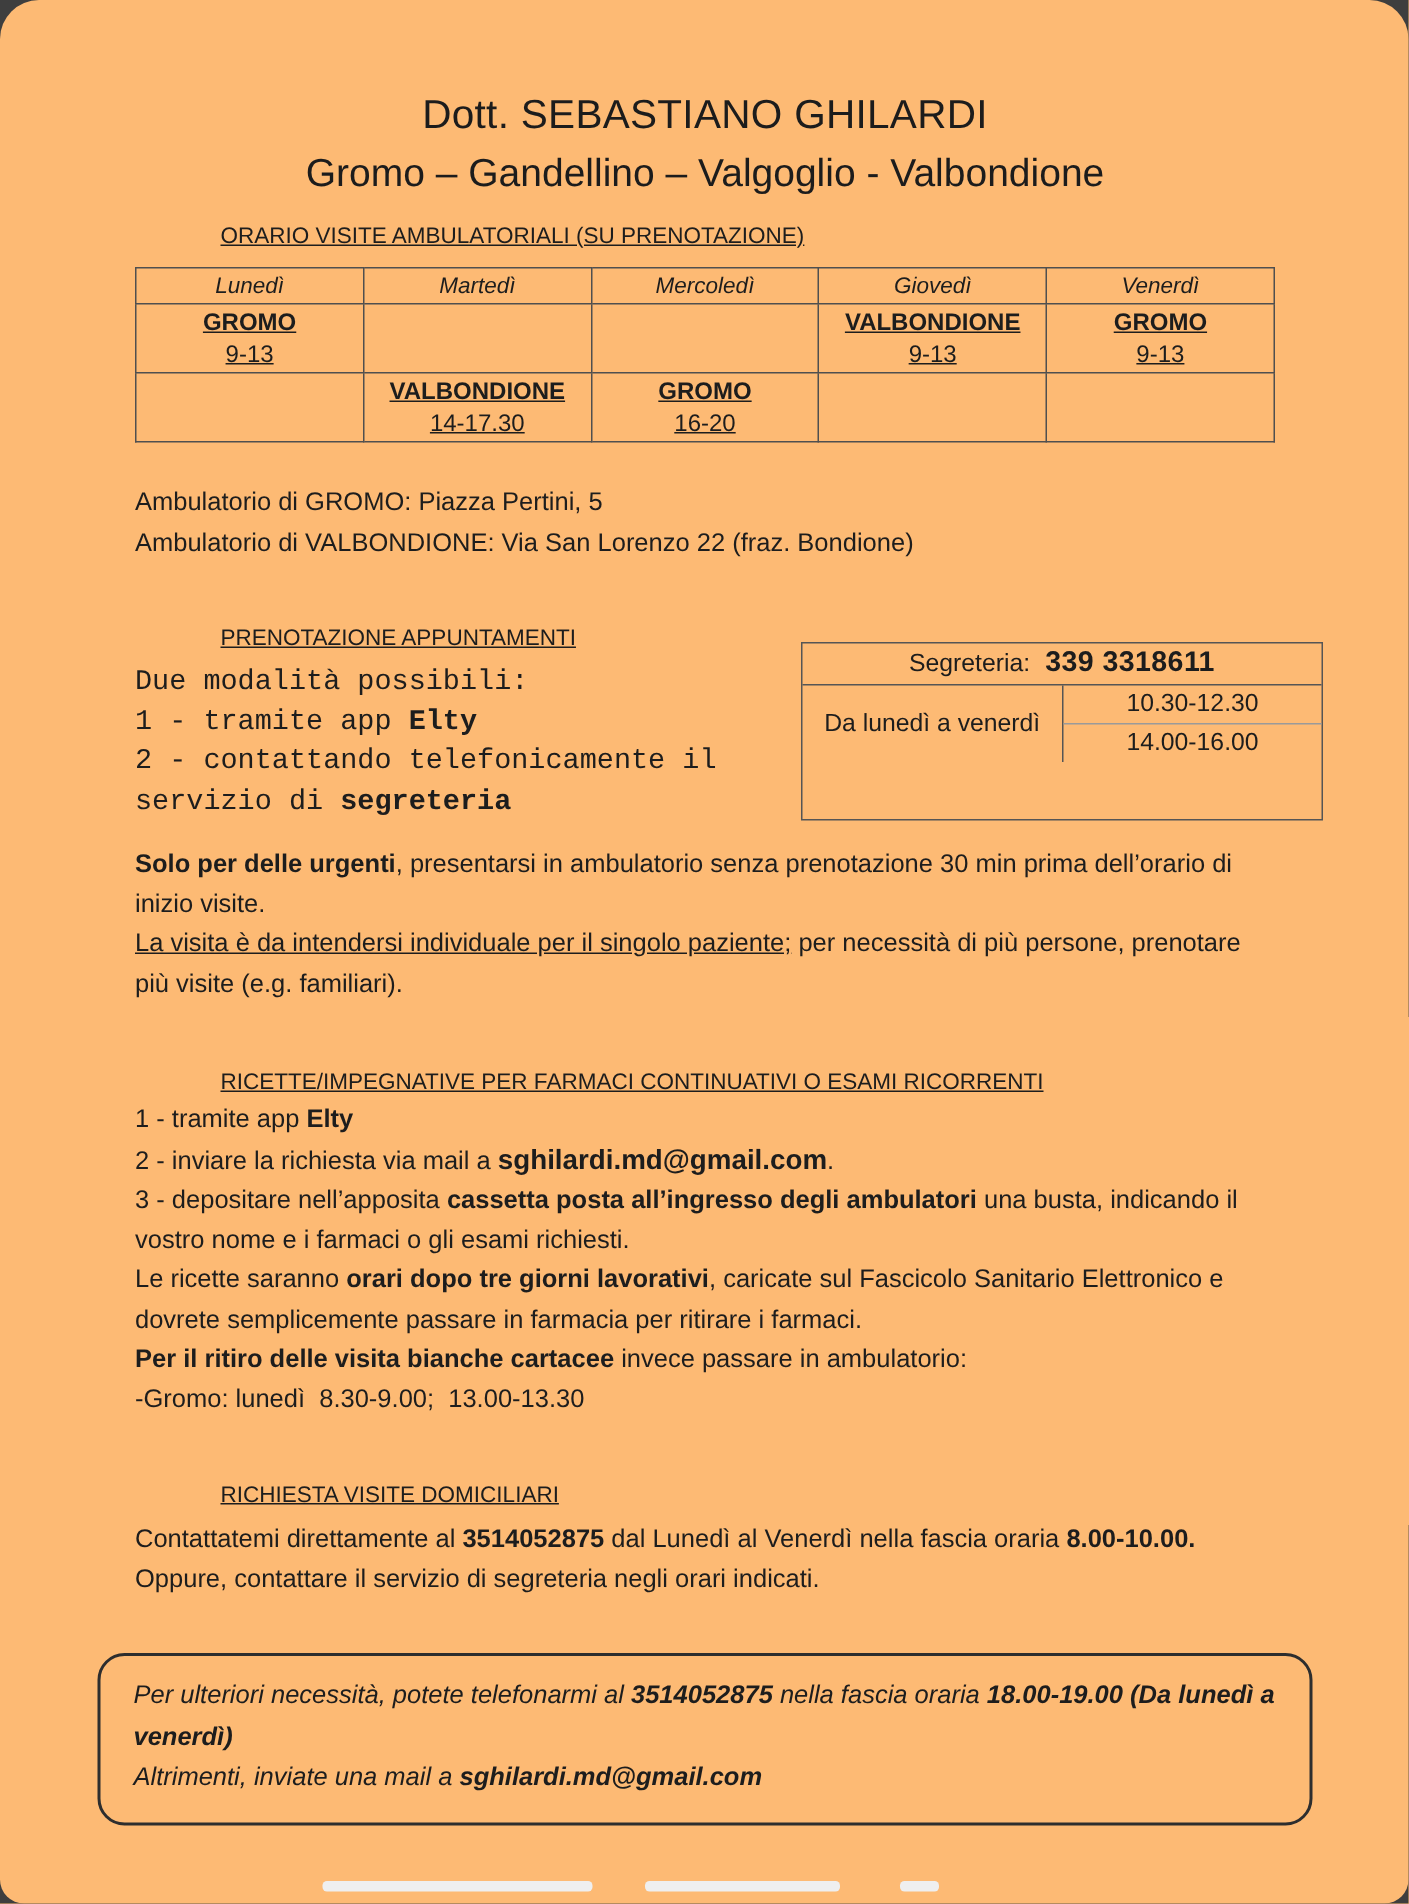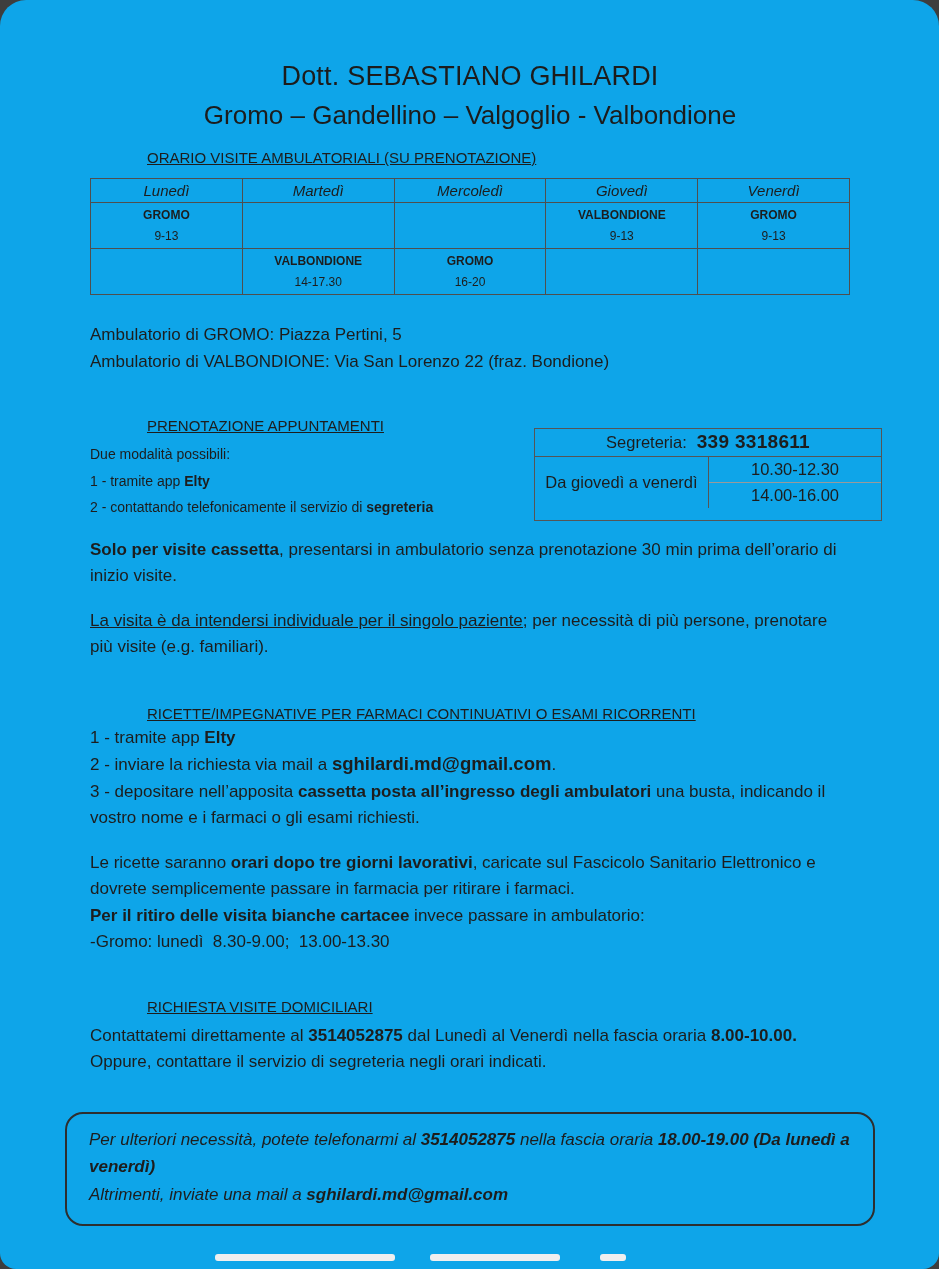--- a/index.html
+++ b/index.html
@@ -5,21 +5,21 @@
   html,body{margin:0;padding:0;}
   body{
     width:939px;height:1269px;
     background:#3e3e3e;
     font-family:"Liberation Sans", sans-serif;
     color:#1d1d1d;
   }
   .page{
     position:relative;
     width:939px;height:1269px;
-    background:#0ea5e9;
+    background:#fdba74;
     border-radius:26px 26px 16px 16px;
     overflow:hidden;
     box-sizing:border-box;
     padding:0 89px 0 90px;
   }
   .title{
     margin-top:58px;
     text-align:center;
     font-size:27px;line-height:36px;
     color:#1c1c1c;
@@ -43,29 +43,29 @@
     width:760px;
     table-layout:fixed;
   }
   table.schedule td,table.schedule th{
     border:1px solid #4f4f4f;
     text-align:center;
     font-weight:normal;
     padding:0;
   }
   table.schedule th{height:23px;font-size:15px;font-style:italic;}
-  table.schedule td{height:45px;font-size:12px;vertical-align:middle;}
+  table.schedule td{height:45px;font-size:16px;vertical-align:middle;text-decoration:underline;}
   .cell-place{font-weight:bold;display:block;line-height:21px;}
   .cell-time{display:block;line-height:21px;}
   
   .addresses{margin-top:26px;font-size:17px;line-height:27px;}
   
   .booking-row{display:flex;margin-top:40px;width:792px;}
   .booking-left{flex:1 1 auto;}
-  .booking-left .lines{font-size:14px;line-height:26.5px;margin-top:4px;}
+  .booking-left .lines{font-size:19px;line-height:26.5px;margin-top:4px;font-family:Liberation Mono, monospace;}
   .secretary{
     width:348px;flex:0 0 348px;
     margin-top:13px;
     border:1px solid #555;
     box-sizing:border-box;
     font-size:16.5px;
   }
   .secretary .top{
     border-bottom:1px solid #555;
     text-align:center;
@@ -77,21 +77,21 @@
     flex:1 1 auto;
     display:flex;align-items:center;justify-content:center;
     border-right:1px solid #555;
   }
   .secretary .hours{width:172px;flex:0 0 172px;text-align:center;}
   .secretary .hours div{line-height:23px;padding:1px 0;}
   .secretary .hours div:first-child{border-bottom:1px solid #9a9a9a;}
   
   .para{font-size:17px;line-height:26.5px;}
   .mt16{margin-top:16px;}
-  .mt18{margin-top:18px;}
+  .mt18{}
   .mt40{margin-top:40px;}
   .mt42{margin-top:42px;}
   b{font-weight:bold;}
   .u{text-decoration:underline;}
   .email-b{font-weight:bold;font-size:18.5px;}
   .pre{white-space:pre-wrap;}
   
   .footer-box{
     margin-top:36px;
     margin-left:-25px;
@@ -185,30 +185,30 @@
       <div class="sec-heading">PRENOTAZIONE APPUNTAMENTI</div>
       <div class="lines">
         <div>Due modalità possibili:</div>
         <div><span>1 - tramite app </span><b>Elty</b></div>
         <div><span>2 - contattando telefonicamente il servizio di </span><b>segreteria</b></div>
       </div>
     </div>
     <div class="secretary">
       <div class="top"><span>Segreteria:</span><span class="phone">339 3318611</span></div>
       <div class="bottom">
-        <div class="days">Da giovedì a venerdì</div>
+        <div class="days">Da lunedì a venerdì</div>
         <div class="hours">
           <div>10.30-12.30</div>
           <div>14.00-16.00</div>
         </div>
       </div>
     </div>
   </div>
 
-  <div class="para mt16"><b>Solo per visite cassetta</b><span>, presentarsi in ambulatorio senza prenotazione 30 min prima dell’orario di inizio visite.</span></div>
+  <div class="para mt16"><b>Solo per delle urgenti</b><span>, presentarsi in ambulatorio senza prenotazione 30 min prima dell’orario di inizio visite.</span></div>
 
   <div class="para mt18"><span class="u">La visita è da intendersi individuale per il singolo paziente;</span><span> per necessità di più persone, prenotare più visite (e.g. familiari).</span></div>
 
   <div class="sec-heading mt42">RICETTE/IMPEGNATIVE PER FARMACI CONTINUATIVI O ESAMI RICORRENTI</div>
   <div class="para"><span>1 - tramite app </span><b>Elty</b></div>
   <div class="para"><span>2 - inviare la richiesta via mail a </span><span class="email-b">sghilardi.md@gmail.com</span><span>.</span></div>
   <div class="para"><span>3 - depositare nell’apposita </span><b>cassetta posta all’ingresso degli ambulatori</b><span> una busta, indicando il vostro nome e i farmaci o gli esami richiesti.</span></div>
 
   <div class="para mt18"><span>Le ricette saranno </span><b>orari dopo tre giorni lavorativi</b><span>, caricate sul Fascicolo Sanitario Elettronico e dovrete semplicemente passare in farmacia per ritirare i farmaci.</span></div>
   <div class="para"><b>Per il ritiro delle visita bianche cartacee</b><span> invece passare in ambulatorio:</span></div>

